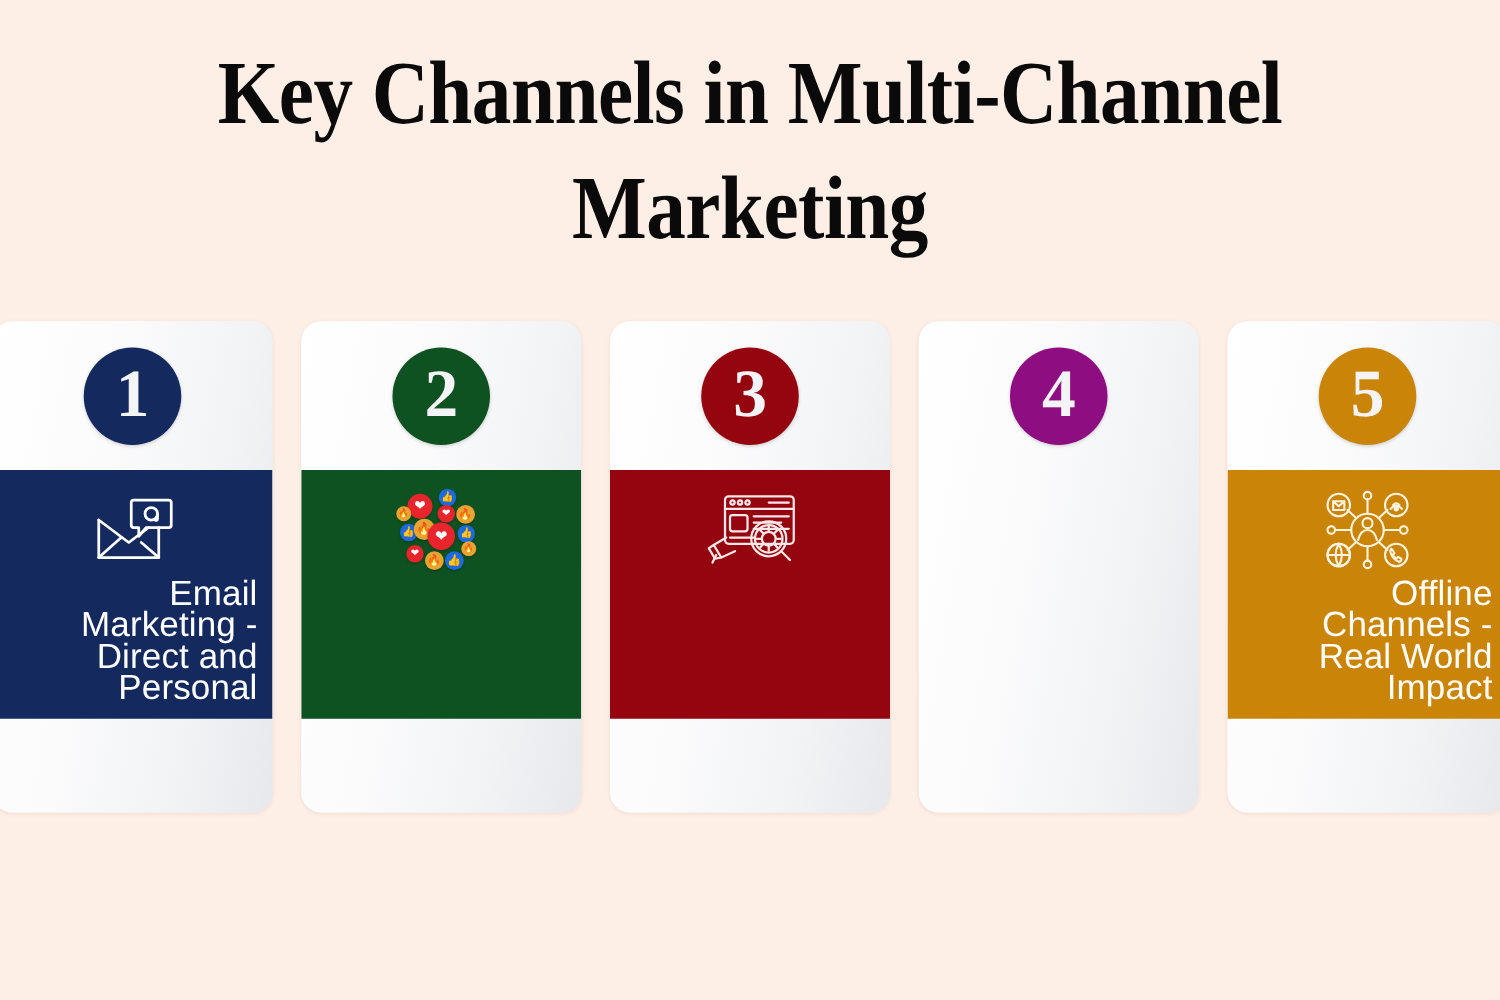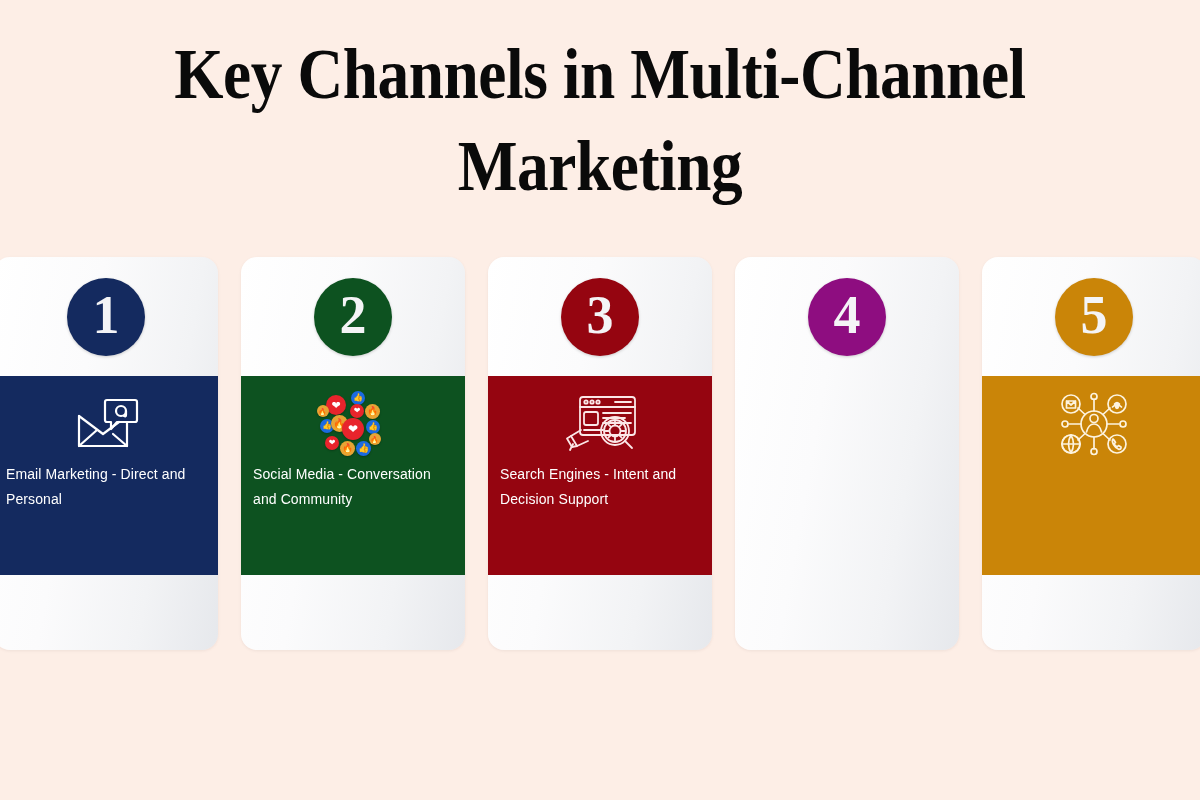--- a/index.html
+++ b/index.html
@@ -101,23 +101,23 @@
     height: 72px;
     display: flex;
     align-items: center;
     justify-content: center;
     margin-bottom: 2px;
   }
 
   .card-label {
     color: #ffffff;
     font-family: "Liberation Sans", sans-serif;
-    font-size: 14px;
+    font-size: 28px;
     line-height: 25px;
-    text-align: left;
+    text-align: right;
     letter-spacing: 0.1px;
     padding: 0 4px;
   }
 
   .card-bottom {
     position: absolute;
     top: 318px;
     left: 0;
     right: 0;
     bottom: 0;
@@ -186,21 +186,20 @@
           <span style="left:4px;   top:28px; width:14px;height:14px;background:#1b6ae0;font-size:8px;">👍</span>
           <span style="left:15px;  top:24px; width:17px;height:17px;background:#e8a433;font-size:10px;">🔥</span>
           <span style="left:26px;  top:27px; width:22px;height:22px;background:#e8242c;font-size:12px;">❤</span>
           <span style="left:50px;  top:29px; width:14px;height:14px;background:#1b6ae0;font-size:8px;">👍</span>
           <span style="left:53px;  top:42px; width:12px;height:12px;background:#e8a433;font-size:7px;">🔥</span>
           <span style="left:9px;   top:45px; width:14px;height:14px;background:#e8242c;font-size:8px;">❤</span>
           <span style="left:24px;  top:50px; width:15px;height:15px;background:#e8a433;font-size:9px;">🔥</span>
           <span style="left:40px;  top:50px; width:15px;height:15px;background:#1b6ae0;font-size:9px;">👍</span>
         </div>
       </div>
-      <div class="card-label">Social Media - Conversation and Community</div>
     </div>
     <div class="card-bottom"></div>
   </div>
 
   <div class="card">
     <div class="card-top">
       <div class="number-circle" style="background:#950510">
         <span>3</span>
       </div>
     </div>
@@ -218,21 +217,20 @@
           <circle cx="52" cy="37" r="14"></circle>
           <circle cx="52" cy="37" r="11"></circle>
           <circle cx="52" cy="37" r="5.5"></circle>
           <path d="M52 27.5 v3 M52 43.5 v3 M42.5 37 h3 M58.5 37 h3 M45.3 30.3 l2.1 2.1 M56.6 41.6 l2.1 2.1 M58.7 30.3 l-2.1 2.1 M47.4 41.6 l-2.1 2.1"></path>
           <path d="M62 47 L69 54"></path>
           <path d="M18 36 L8 42 L14 52 L25 47"></path>
           <path d="M8 42 L4 44.5 L9 53 L14 52"></path>
           <path d="M10 50 L7 56"></path>
         </svg>
       </div>
-      <div class="card-label">Search Engines - Intent and Decision Support</div>
     </div>
     <div class="card-bottom"></div>
   </div>
 
   <div class="card">
     <div class="card-top">
       <div class="number-circle" style="background:#8e0d80">
         <span>4</span>
       </div>
     </div>
@@ -262,17 +260,18 @@
           <circle cx="60" cy="53" r="9"></circle>
           <path d="M56 48 q-1.5 2 0.5 5.5 t5.5 5 q2.5-0.5 2-2.5 l-2.5-1.5 -1.5 1.5 -3-3 1.5-1.5 -1.5-2.5 z"></path>
           <path d="M37 20 L37 8 M37 46 L37 58 M24 33 L12 33 M50 33 L62 33"></path>
           <path d="M27.5 23 L21 17 M46.5 23 L53 17 M27.5 43 L21 49 M46.5 43 L53 49"></path>
           <circle cx="37" cy="5.5" r="3"></circle>
           <circle cx="37" cy="60.5" r="3"></circle>
           <circle cx="8" cy="33" r="3"></circle>
           <circle cx="66" cy="33" r="3"></circle>
         </svg>
       </div>
+      <div class="card-label">Offline Channels - Real World Impact</div>
     </div>
     <div class="card-bottom"></div>
   </div>
 
 </div>
 
 </body></html>

